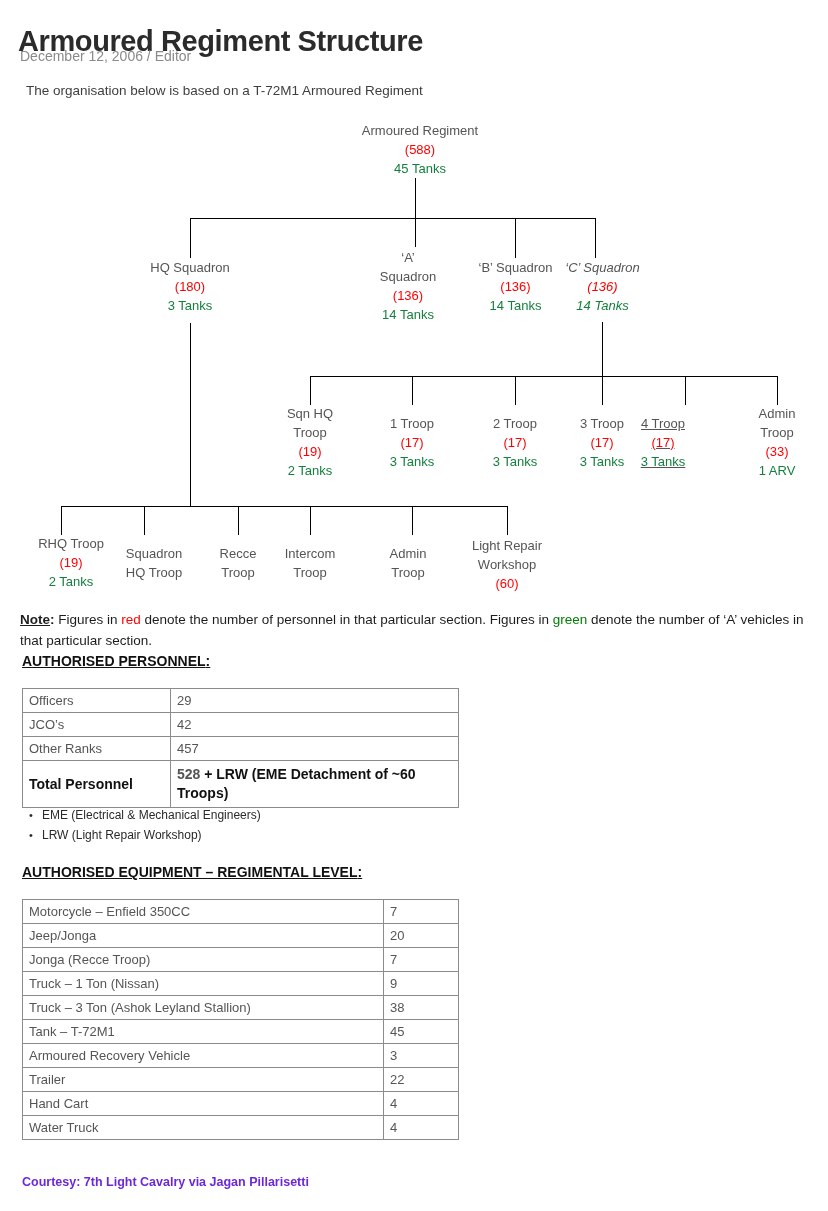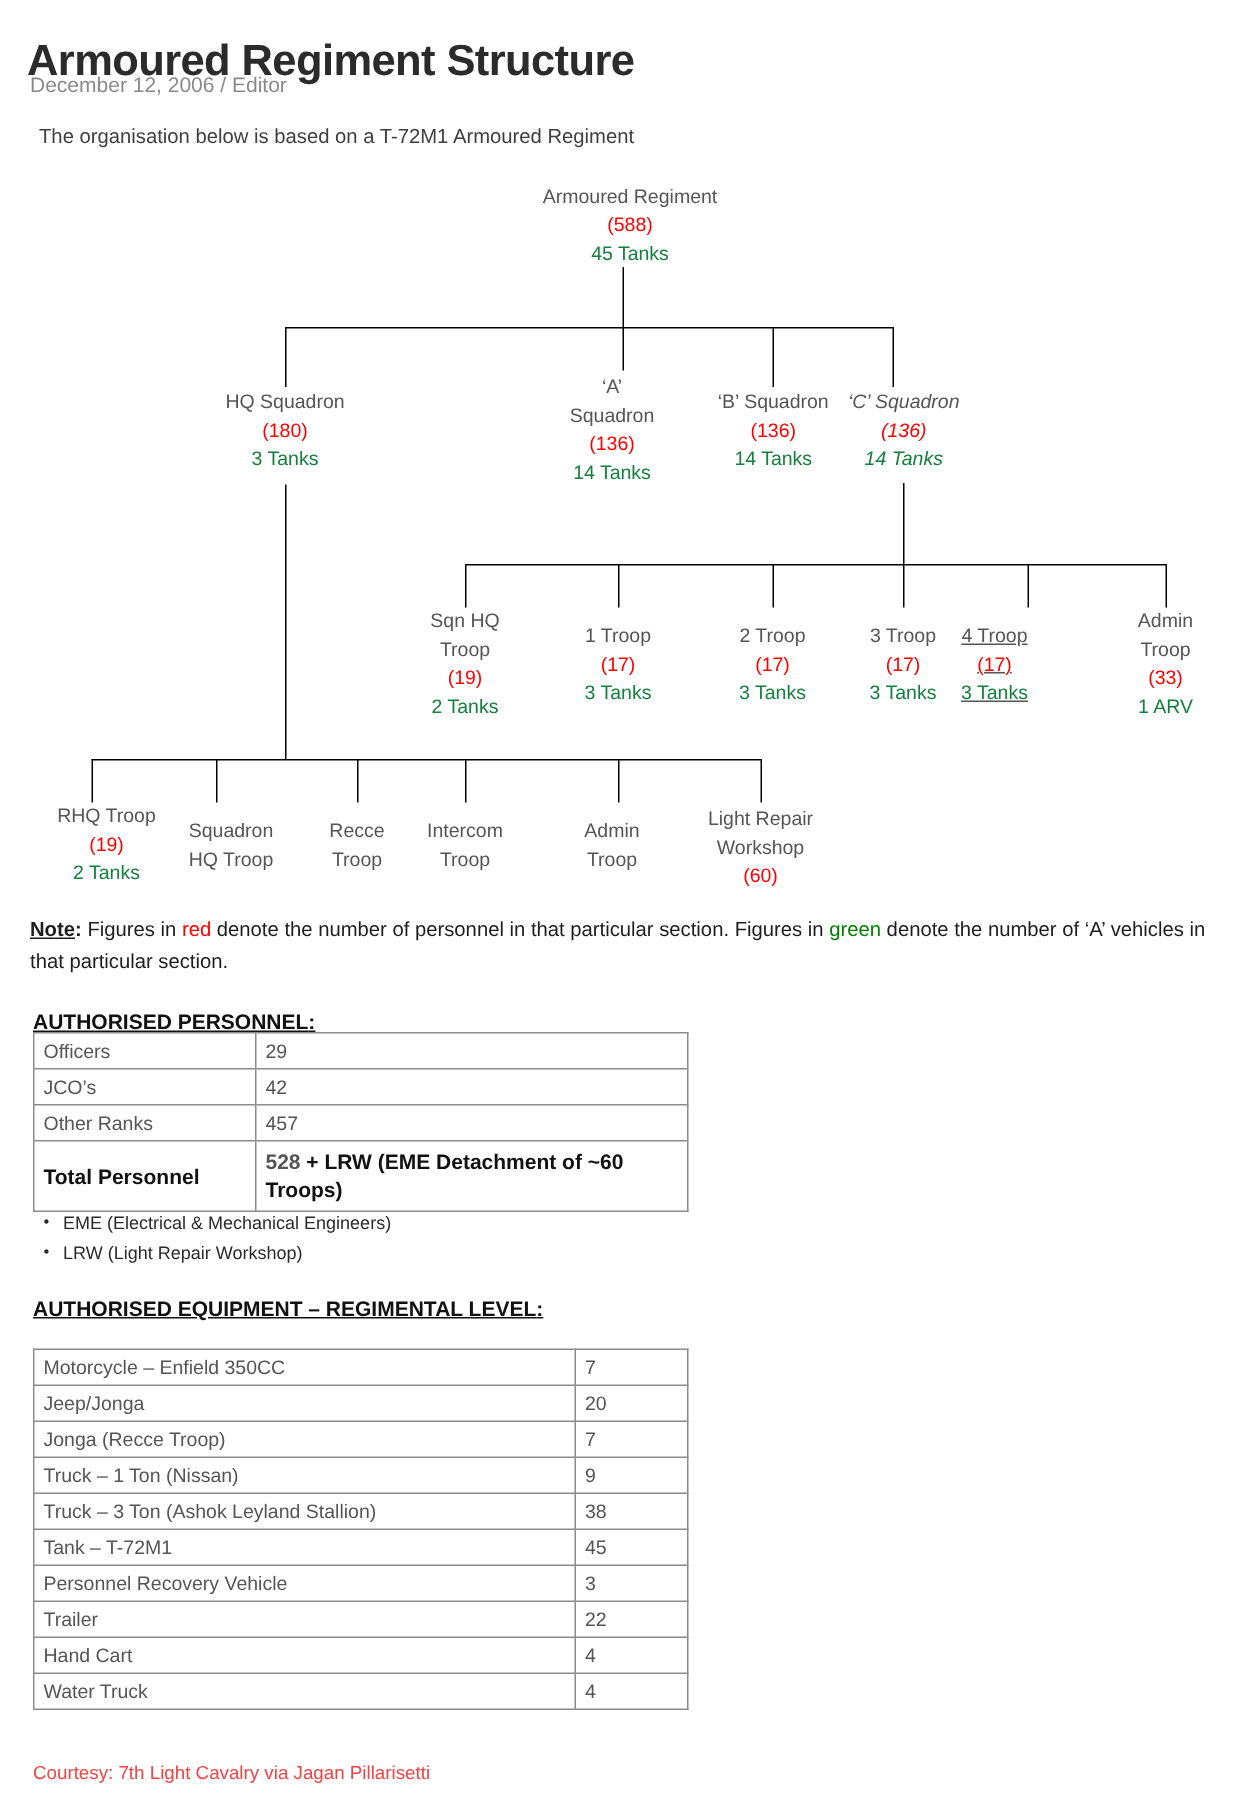--- a/index.html
+++ b/index.html
@@ -86,21 +86,21 @@
 
   .section-head {
     position: absolute;
     left: 22px;
     font-size: 14px;
     font-weight: bold;
     color: #111111;
     text-decoration: underline;
   }
   .section-head .nodec { text-decoration: none; }
-  #head-personnel { top: 673px; text-align: center; }
+  #head-personnel { top: 653px; text-align: center; }
   #head-equipment { top: 864px; }
 
   table.data {
     position: absolute;
     border-collapse: collapse;
     background: #ffffff;
     font-size: 13px;
     color: #555555;
   }
   table.data td {
@@ -149,22 +149,22 @@
     top: 0;
     font-size: 11px;
     color: #2a2a2a;
   }
 
   .courtesy {
     position: absolute;
     left: 22px;
     top: 1175px;
     font-size: 12.5px;
-    font-weight: normal;
-    color: #ef4444;
+    font-weight: bold;
+    color: #6d28d9;
   }
 </style>
 </head>
 <body>
 
 <h1 class="page-title">Armoured Regiment Structure</h1>
 
 <div class="byline">
   <span>December 12, 2006</span>
   <span>/</span>
@@ -356,21 +356,21 @@
     </tr>
     <tr>
       <td class="lbl">Truck – 3 Ton (Ashok Leyland Stallion)</td>
       <td class="val">38</td>
     </tr>
     <tr>
       <td class="lbl">Tank – T-72M1</td>
       <td class="val">45</td>
     </tr>
     <tr>
-      <td class="lbl">Personnel Recovery Vehicle</td>
+      <td class="lbl">Armoured Recovery Vehicle</td>
       <td class="val">3</td>
     </tr>
     <tr>
       <td class="lbl">Trailer</td>
       <td class="val">22</td>
     </tr>
     <tr>
       <td class="lbl">Hand Cart</td>
       <td class="val">4</td>
     </tr>

